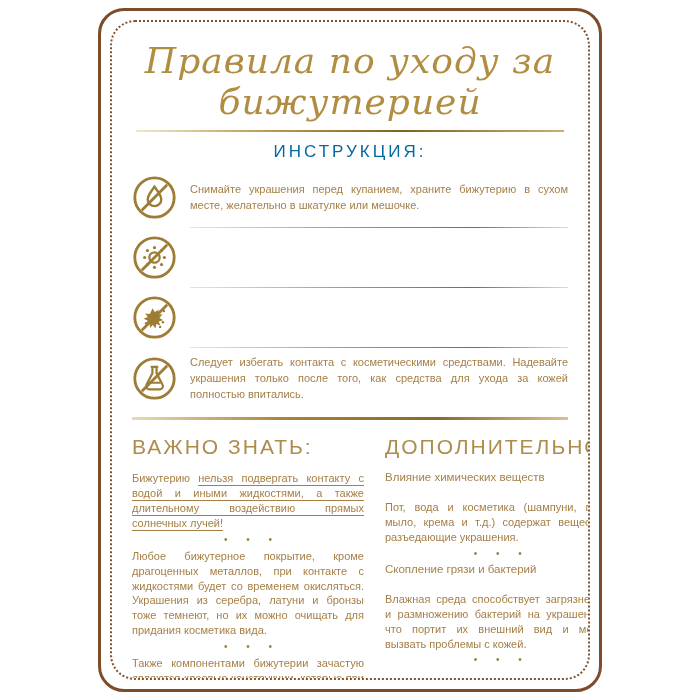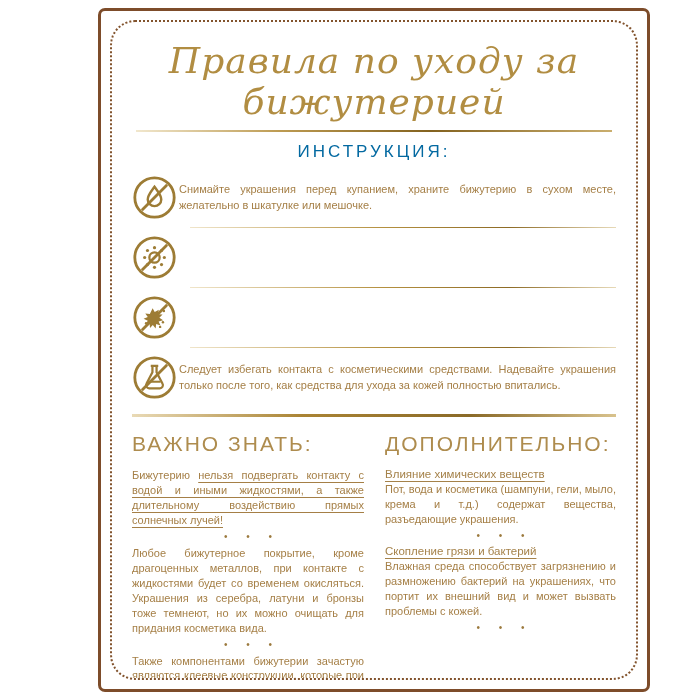--- a/index.html
+++ b/index.html
@@ -2,23 +2,23 @@
 <html><head>
 <meta charset="utf-8">
 <style>
   * { box-sizing: border-box; margin: 0; padding: 0; }
   html, body { width: 700px; height: 700px; background: #ffffff; }
   body { font-family: "Liberation Sans", sans-serif; position: relative; }
 
   .card {
     position: absolute;
     left: 98px; top: 8px;
-    width: 552px; height: 684px;
+    width: 504px; height: 684px;
     border: 3px solid #7d4c2a;
-    border-radius: 7px;
+    border-radius: 26px;
     background: #fff;
   }
   .card-inner {
     position: absolute;
     inset: 9px;
     border: 2px dotted #82532d;
     border-radius: 25px;
     padding: 16px 20px 10px 20px;
     overflow: hidden;
   }
@@ -44,21 +44,21 @@
     font-size: 17px;
     font-weight: 500;
     letter-spacing: 3px;
     color: #0369a1;
     margin: 4px 0 8px 0;
   }
 
   .instr-row {
     display: flex;
     align-items: center;
-    gap: 2px;
+    gap: 13px;
     padding: 5px 0;
   }
   .instr-icon { flex: 0 0 45px; height: 45px; }
   .instr-icon svg { width: 45px; height: 45px; display: block; }
   .instr-text {
     flex: 1;
     font-size: 11px;
     line-height: 1.45;
     color: #a57f46;
     text-align: justify;
@@ -104,24 +104,23 @@
     color: #9c7a3e;
     letter-spacing: 8px;
     padding-left: 8px;
     margin: 4px 0;
     line-height: 1;
   }
   .subhead {
     font-size: 11.5px;
     font-weight: 400;
     color: #a5824a;
-    text-decoration: underline;
     text-underline-offset: 3px;
     text-decoration-thickness: 1px;
-    margin: 2px 0 2px 0;
+    margin: 2px 0 17px 0;
   }
 </style>
 </head>
 <body>
 
 <div class="card">
   <div class="card-inner">
 
     <h1 class="title">Правила по уходу за бижутерией</h1>
     <div class="title-rule"></div>

